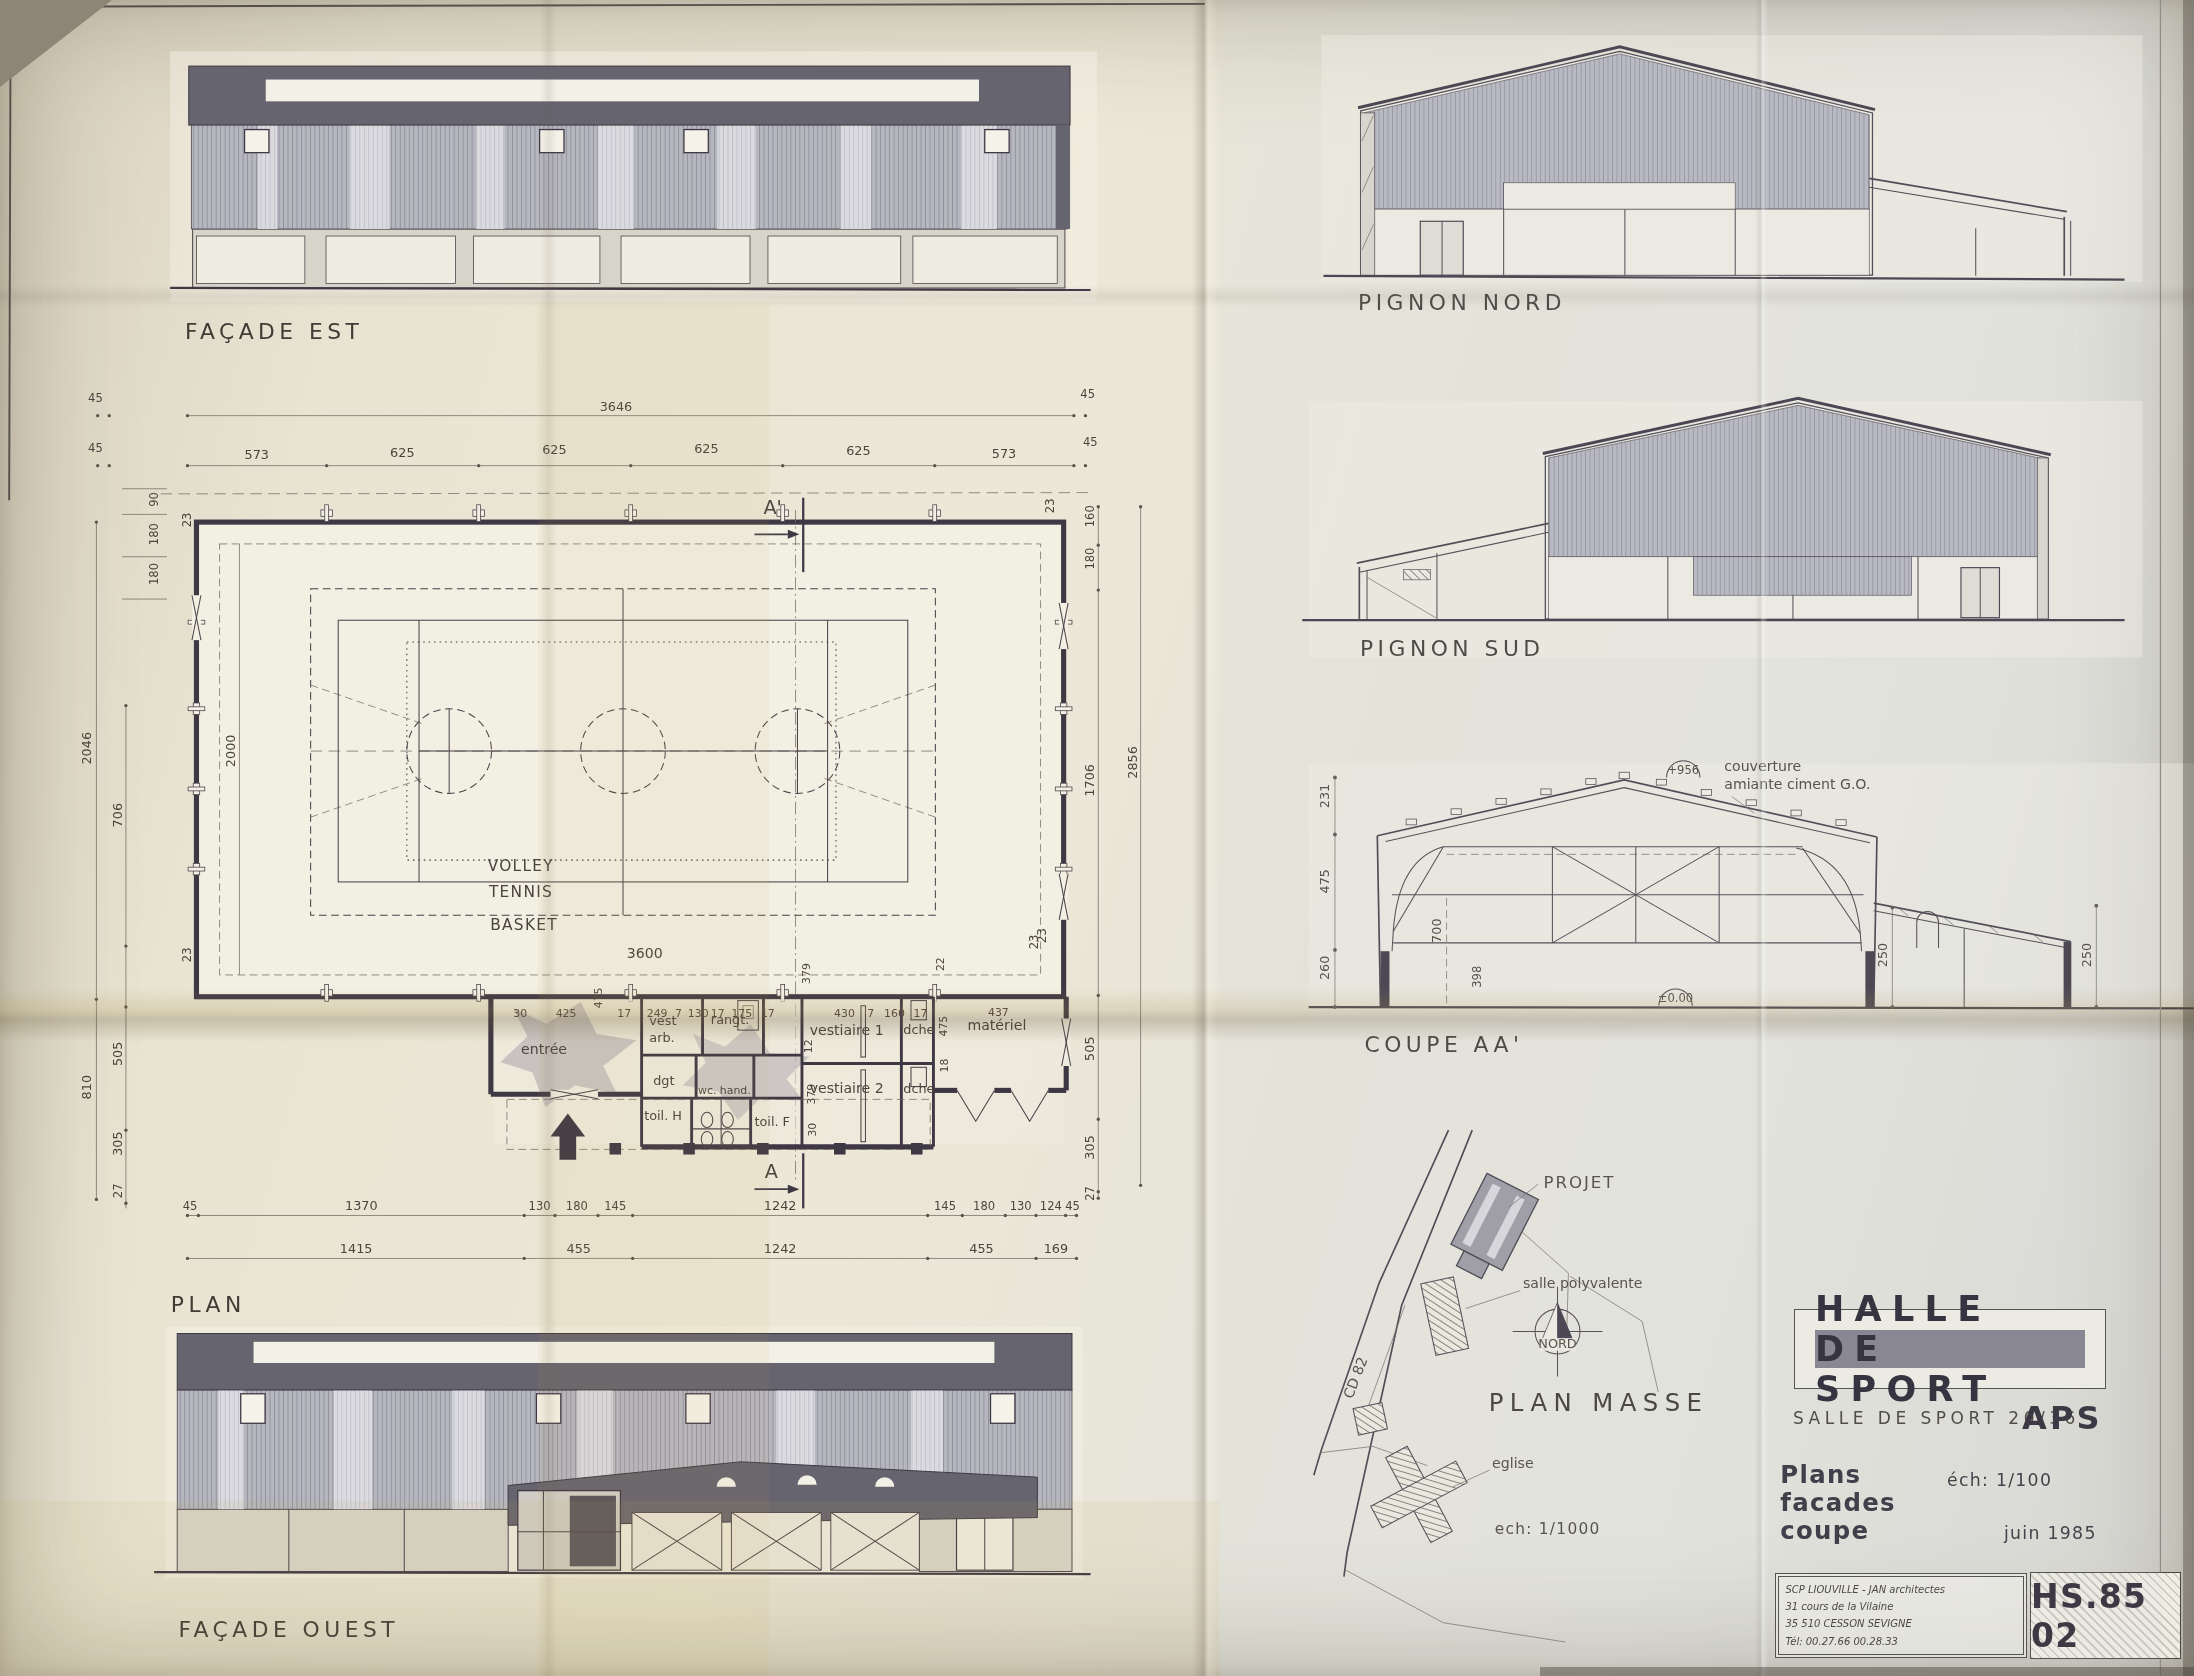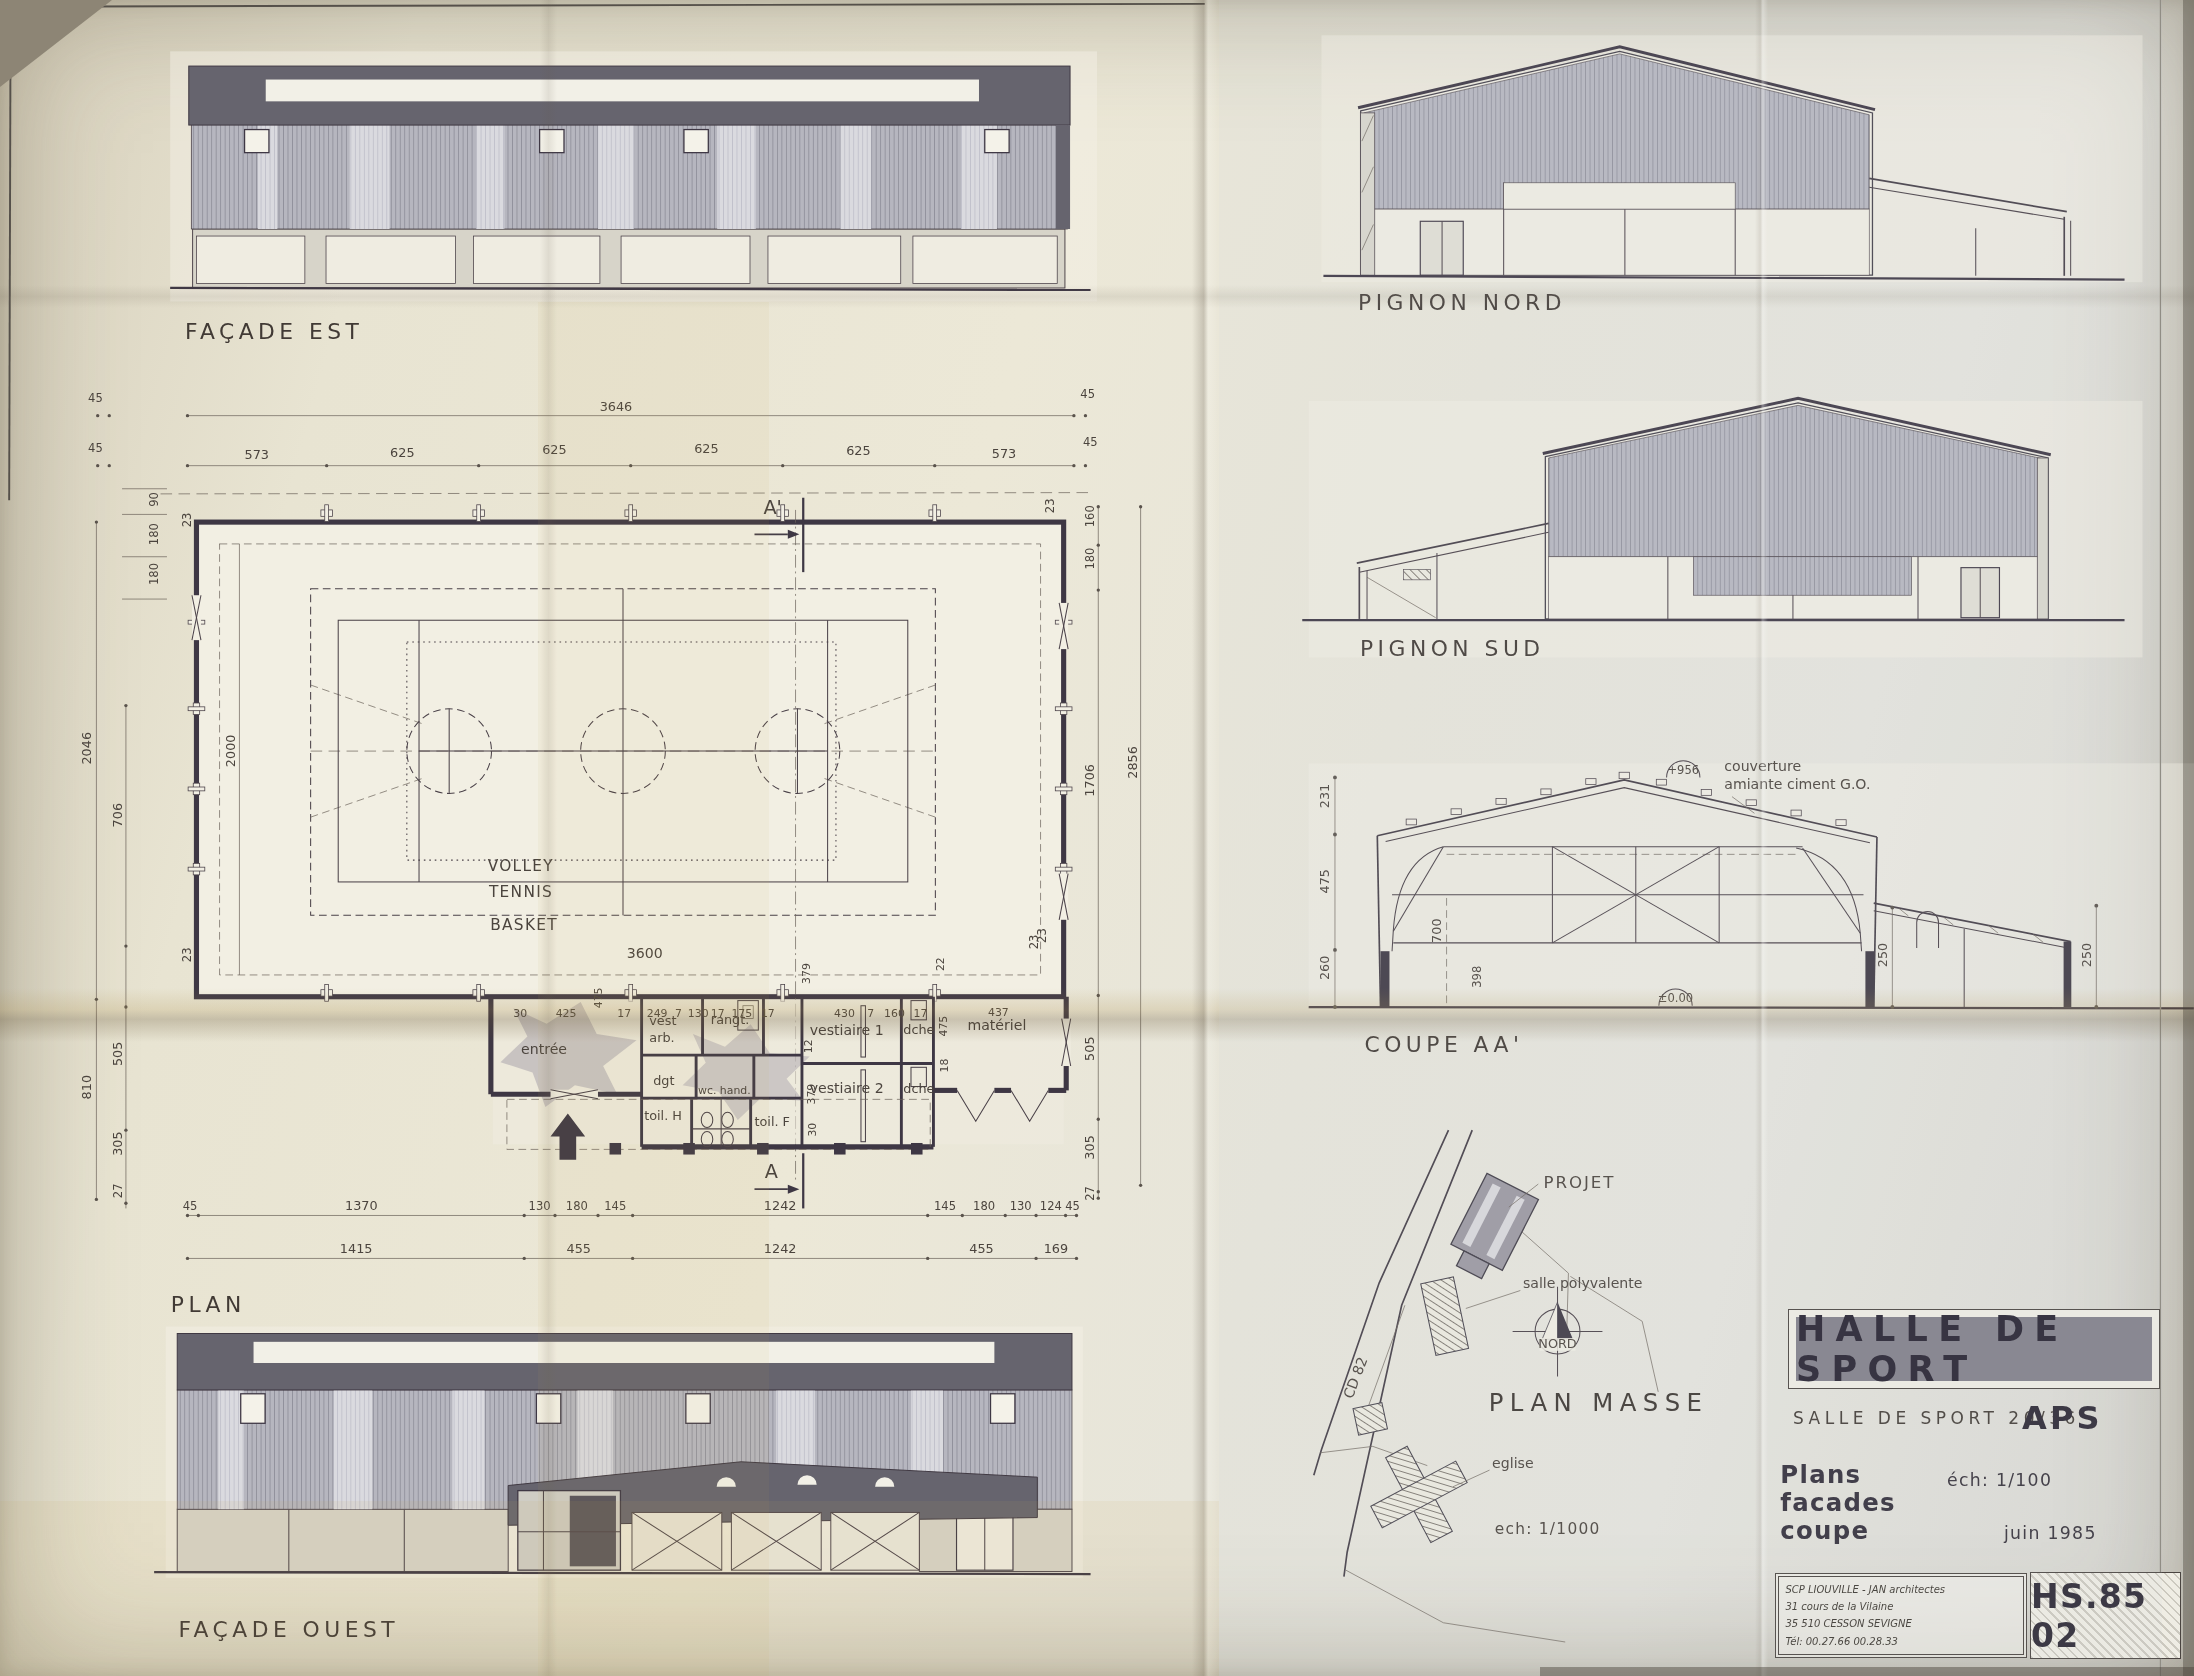--- a/index.html
+++ b/index.html
@@ -23,21 +23,21 @@
   .t24{font-size:24px;letter-spacing:2px}.t26{font-size:26px;letter-spacing:3px}
   .t30{font-size:30px}
   .t34{font-size:34px;letter-spacing:7px;fill:#413a35}
   .t38{font-size:38px;letter-spacing:10px;fill:#3d3732}
   .mid{text-anchor:middle}
   .dsh{stroke-dasharray:12 7}.dshL{stroke-dasharray:18 10}
   .ddot{stroke-dasharray:20 6 3 6}.dotty{stroke-dasharray:2.5 6}
   .ov{position:absolute;pointer-events:none;}
   
   #titleblock{position:absolute;left:1770px;top:1304px;width:416px;height:364px;color:#36313a;}
-  .tb-banner{position:absolute;left:18px;top:5.1px;width:372px;height:80px;border:1.3px solid #4a4440;background:#efede4;padding:7px;box-sizing:border-box;}
+  .tb-banner{position:absolute;left:24px;top:5.1px;width:312px;height:80px;border:1.3px solid #4a4440;background:#efede4;padding:20px;box-sizing:border-box;}
   .tb-banner-inner{width:100%;height:100%;background:#827f89;display:flex;align-items:center;justify-content:center;}
   .tb-title{font-size:35px;font-weight:bold;letter-spacing:10.3px;color:#262230;}
   .tb-sub{position:absolute;left:23px;top:104px;font-size:17px;letter-spacing:4.5px;color:#433d37;}
   .tb-aps{position:absolute;left:252px;top:95px;font-size:32px;font-weight:bold;letter-spacing:3.2px;color:#2c2834;}
   .tb-docs{position:absolute;left:10.3px;top:157px;font-size:24.4px;font-weight:bold;line-height:28px;letter-spacing:1.3px;color:#332e3a;}
   .tb-scale{position:absolute;left:177px;top:166px;font-size:17.3px;letter-spacing:1.3px;text-align:center;}
   .tb-date{position:absolute;left:234px;top:219px;font-size:17.3px;letter-spacing:1.3px;}
   .tb-arch{position:absolute;left:5.1px;top:269px;width:252px;height:85px;border:1.3px solid #4a4440;padding:1.9px;box-sizing:border-box;background:rgba(245,243,236,.6);}
   .tb-arch-inner{width:100%;height:100%;border:0.6px solid #4a4440;box-sizing:border-box;padding:3.8px 6.4px;font-size:10px;font-style:italic;line-height:17.3px;color:#3c3730;}
   .tb-ref{position:absolute;left:260px;top:268px;width:151px;height:87px;border:1.3px solid #4a4440;box-sizing:border-box;

